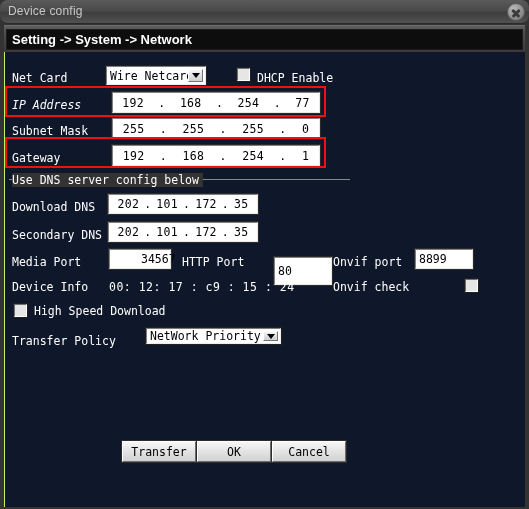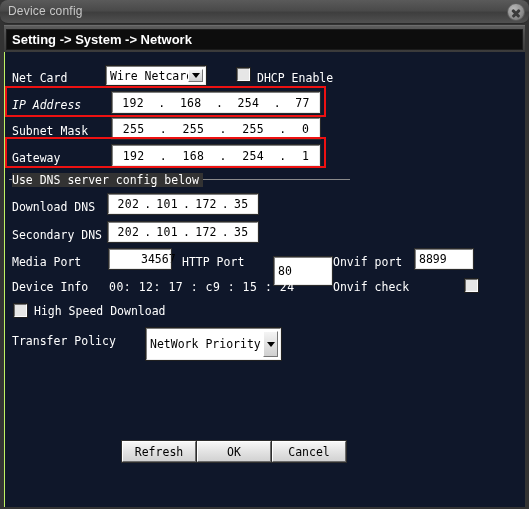--- a/index.html
+++ b/index.html
@@ -274,29 +274,29 @@
   <span class="lbl" style="left:7px; top:228px;">Device Info</span>
   <span class="devinfo" style="left:104px; top:228px;">00: 12: 17 : c9 : 15 : 24</span>
 
   <span class="lbl" style="left:328px; top:228px;">Onvif check</span>
   <div class="cbox" style="left:460px; top:227px;"></div>
 
   <div class="cbox" style="left:9px; top:252px;"></div>
   <span class="lbl" style="left:29px; top:252px;">High Speed Download</span>
 
   <span class="lbl" style="left:7px; top:282px;">Transfer Policy</span>
-  <div class="combo" style="left:141px; top:276px; width:135px; height:32px;">
+  <div class="combo" style="left:141px; top:276px; width:135px; height:16px;">
     <span>NetWork  Priority</span>
     <span class="arrow-btn">
         <span class="tri"></span>
       </span>
   </div>
 
   <div class="btn" style="left:117px; top:389px; width:74px; height:21px;">
-    <span>Refresh</span>
+    <span>Transfer</span>
   </div>
   <div class="btn" style="left:192px; top:389px; width:74px; height:21px;">
     <span>OK</span>
   </div>
   <div class="btn" style="left:267px; top:389px; width:74px; height:21px;">
     <span>Cancel</span>
   </div>
 
 </div>
 

